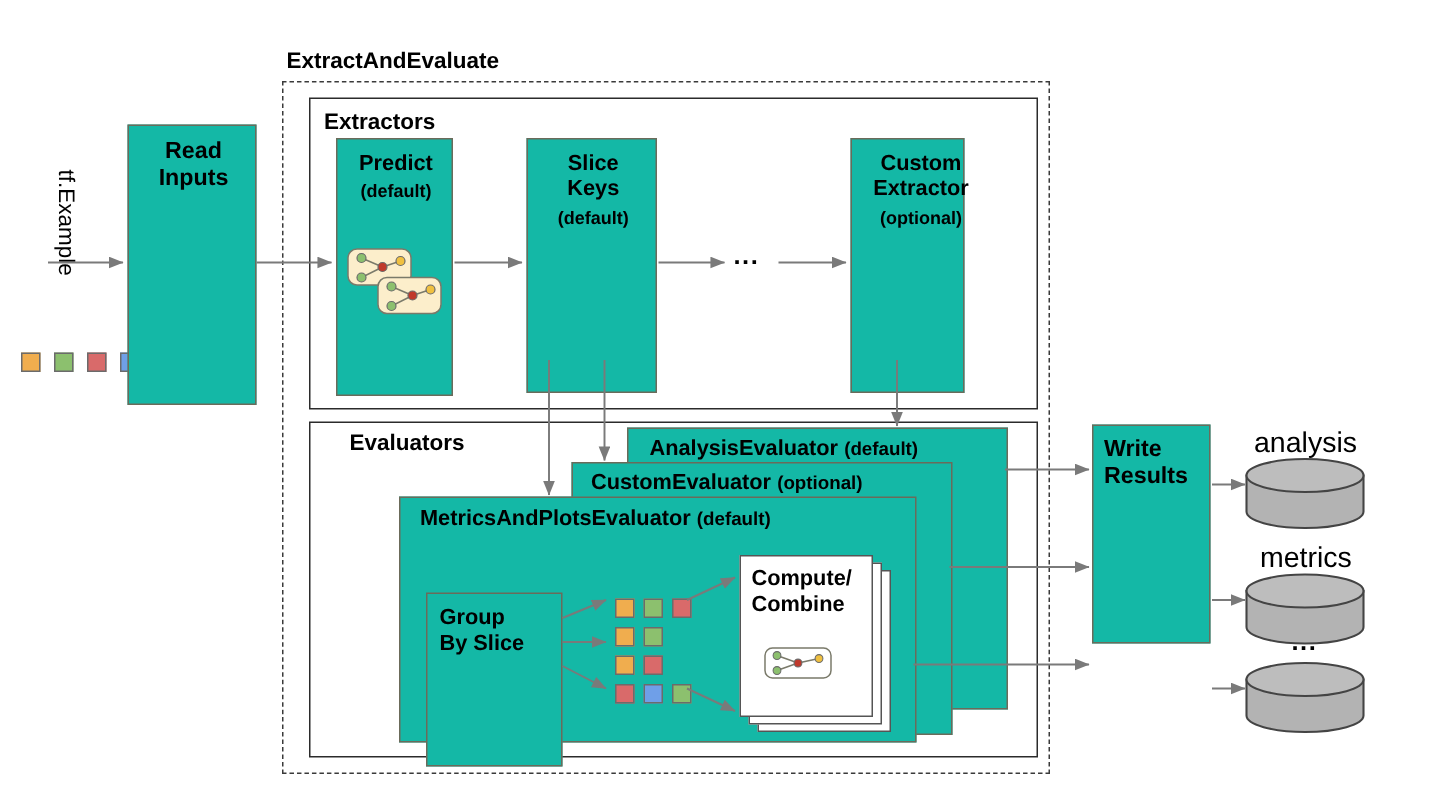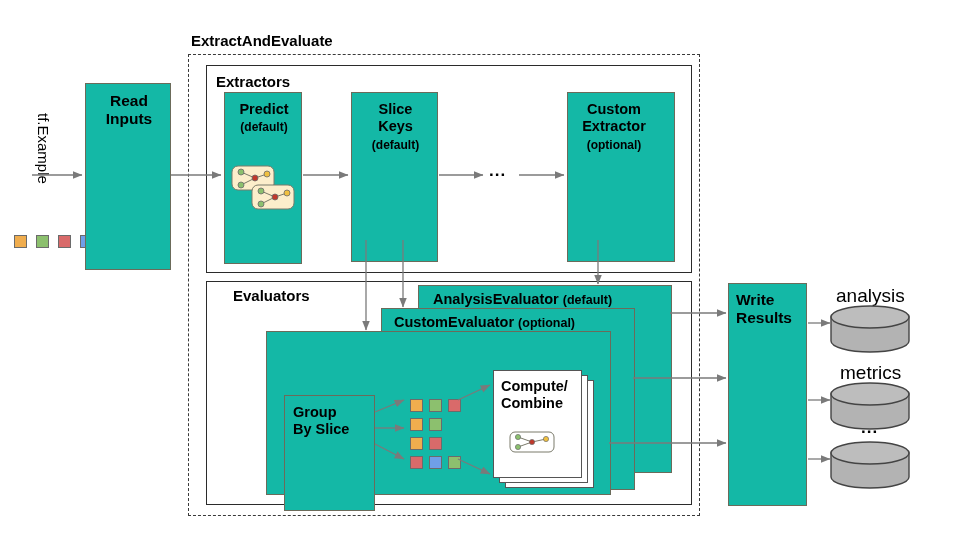--- a/index.html
+++ b/index.html
@@ -87,21 +87,21 @@
   </div>
 
   <div class="box" style="left:351px;top:92px;width:87px;height:170px;">
     <div class="lbl ttl-md ctr" style="left:0;top:8px;width:87px;">Slice
 Keys</div>
     <div class="sub ctr" style="position:absolute;left:0;top:45px;width:87px;">(default)</div>
   </div>
 
   <div class="dots" style="left:489px;top:161px;">...</div>
 
-  <div class="box" style="left:567px;top:92px;width:108px;height:170px;">
+  <div class="box" style="left:567px;top:92px;width:76px;height:170px;">
     <div class="lbl ttl-md ctr" style="left:0;top:8px;width:92px;">Custom
 Extractor</div>
     <div class="sub ctr" style="position:absolute;left:0;top:45px;width:92px;">(optional)</div>
   </div>
 
   <div class="plain" style="left:206px;top:281px;width:486px;height:224px;"></div>
   <div class="group-title" style="left:212px;top:287px;margin-left:21px;">Evaluators</div>
 
   <div class="box" style="left:418px;top:285px;width:254px;height:188px;">
     <div class="blk-title" style="left:14px;top:5px;">
@@ -111,20 +111,24 @@
   </div>
 
   <div class="box" style="left:381px;top:308px;width:254px;height:182px;">
     <div class="blk-title" style="left:12px;top:5px;">
       <span>CustomEvaluator</span>
       <span class="small">(optional)</span>
     </div>
   </div>
 
   <div class="box" style="left:266px;top:331px;width:345px;height:164px;">
+    <div class="blk-title" style="left:13px;top:6px;">
+      <span>MetricsAndPlotsEvaluator</span>
+      <span class="small">(default)</span>
+    </div>
 
     <div class="box" style="left:17px;top:39px;width:91px;height:116px;margin-top:24px;">
       <div class="lbl ttl-md" style="left:8px;top:8px;">Group
 By Slice</div>
     </div>
 
     <div style="position:absolute;left:143px;top:67px;width:62px;height:70px;">
       <span class="sq" style="left:0;top:0;background:#f0ad4e;"></span>
       <span class="sq" style="left:19px;top:0;background:#8cc06e;"></span>
       <span class="sq" style="left:38px;top:0;background:#d96a6a;"></span>
@@ -150,21 +154,21 @@
           <line x1="23" y1="11" x2="37" y2="8" stroke="#7a7a6a" stroke-width="1"></line>
           <circle cx="9" cy="6" r="2.6" fill="#8cc06e" stroke="#6b6b6b" stroke-width="0.7"></circle>
           <circle cx="9" cy="16" r="2.6" fill="#8cc06e" stroke="#6b6b6b" stroke-width="0.7"></circle>
           <circle cx="23" cy="11" r="2.6" fill="#c0392b" stroke="#6b6b6b" stroke-width="0.7"></circle>
           <circle cx="37" cy="8" r="2.6" fill="#f0c040" stroke="#6b6b6b" stroke-width="0.7"></circle>
         </svg>
       </span>
     </div>
   </div>
 
-  <div class="box" style="left:728px;top:283px;width:79px;height:223px;">
+  <div class="box" style="left:728px;top:283px;width:79px;height:146px;">
     <div class="lbl ttl-lg" style="left:7px;top:7px;">Write
 Results</div>
   </div>
 
   <div class="dbname" style="left:836px;top:285px;">analysis</div>
   <span style="position:absolute;left:829px;top:305px;">
     <svg width="82" height="48" viewBox="0 0 82 48">
       <path d="M2,12 L2,36 A39,11 0 0 0 80,36 L80,12 Z" fill="#b3b3b3" stroke="#444" stroke-width="1.4"></path>
       <ellipse cx="41" cy="12" rx="39" ry="11" fill="#bdbdbd" stroke="#444" stroke-width="1.4"></ellipse>
     </svg>

